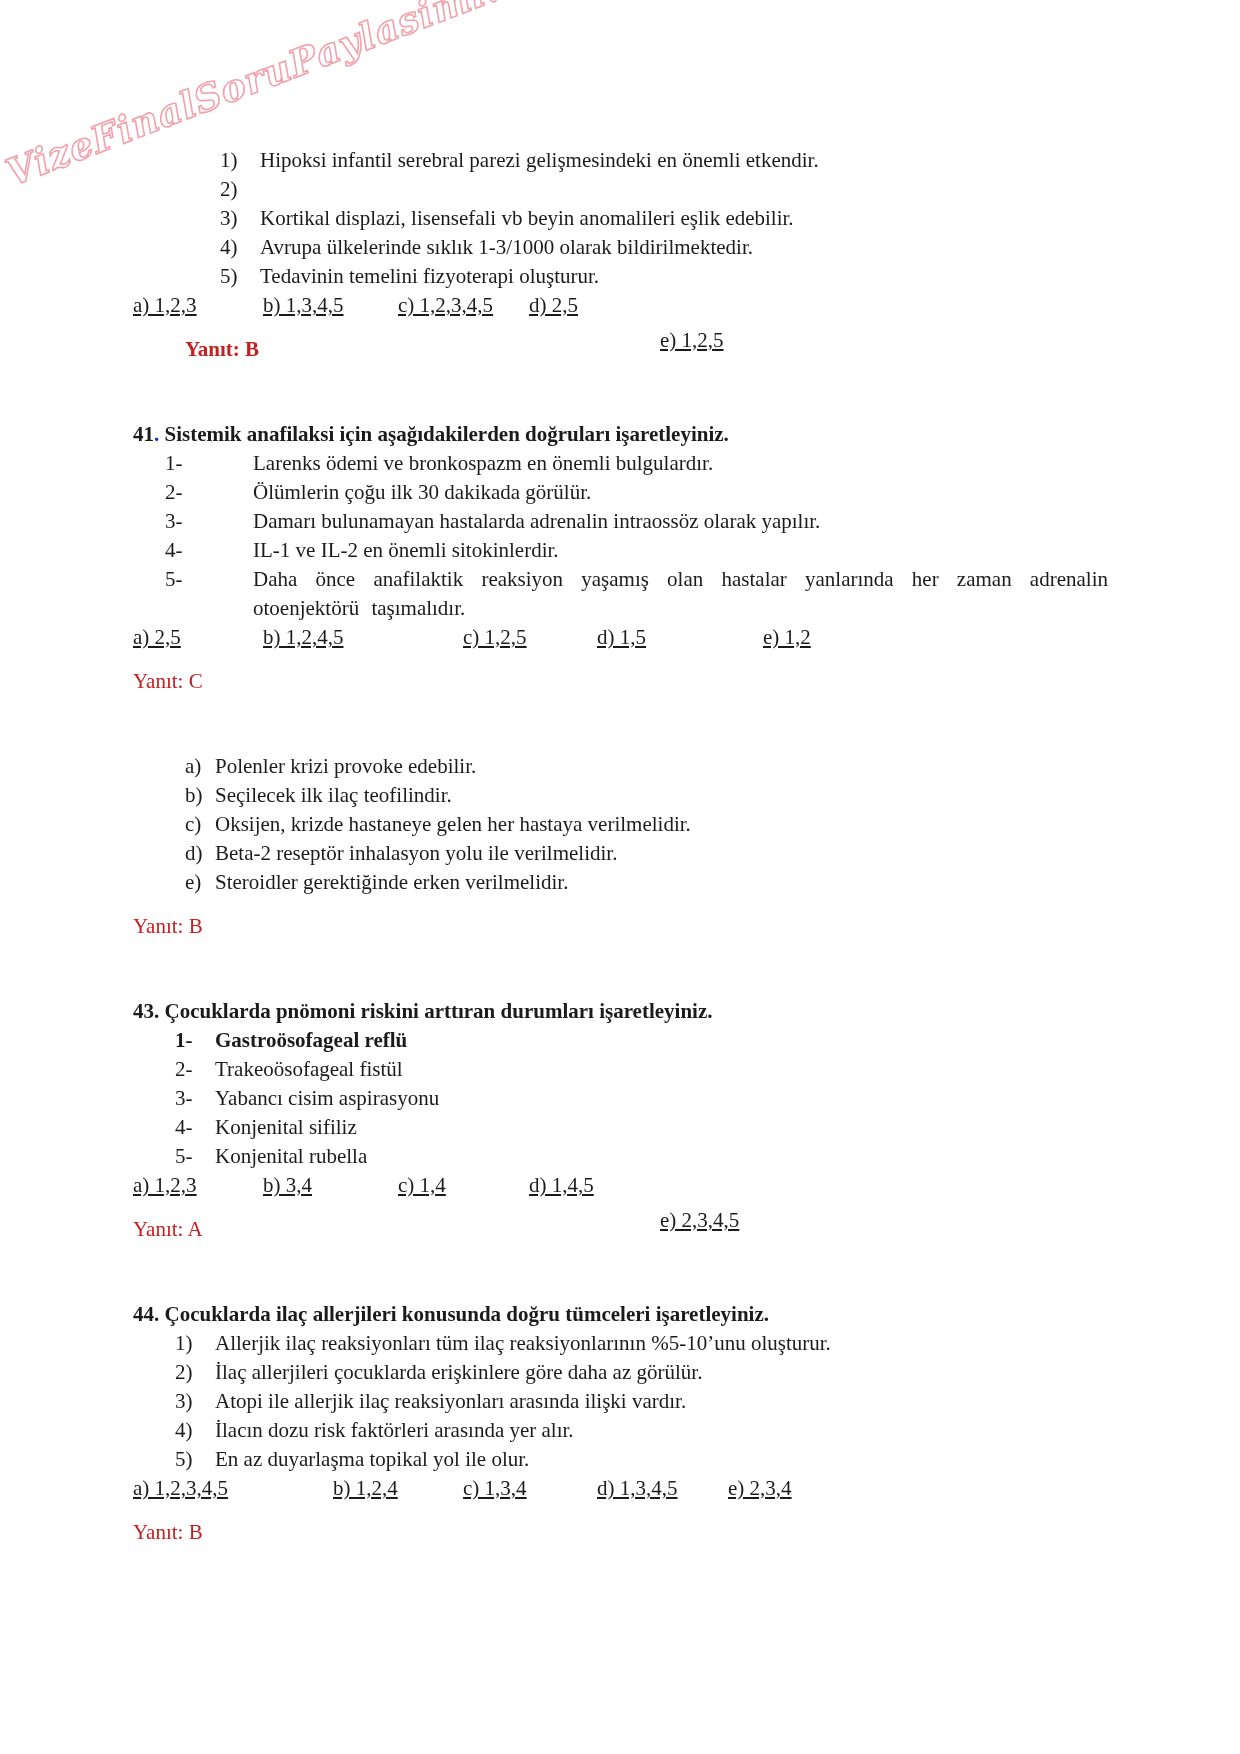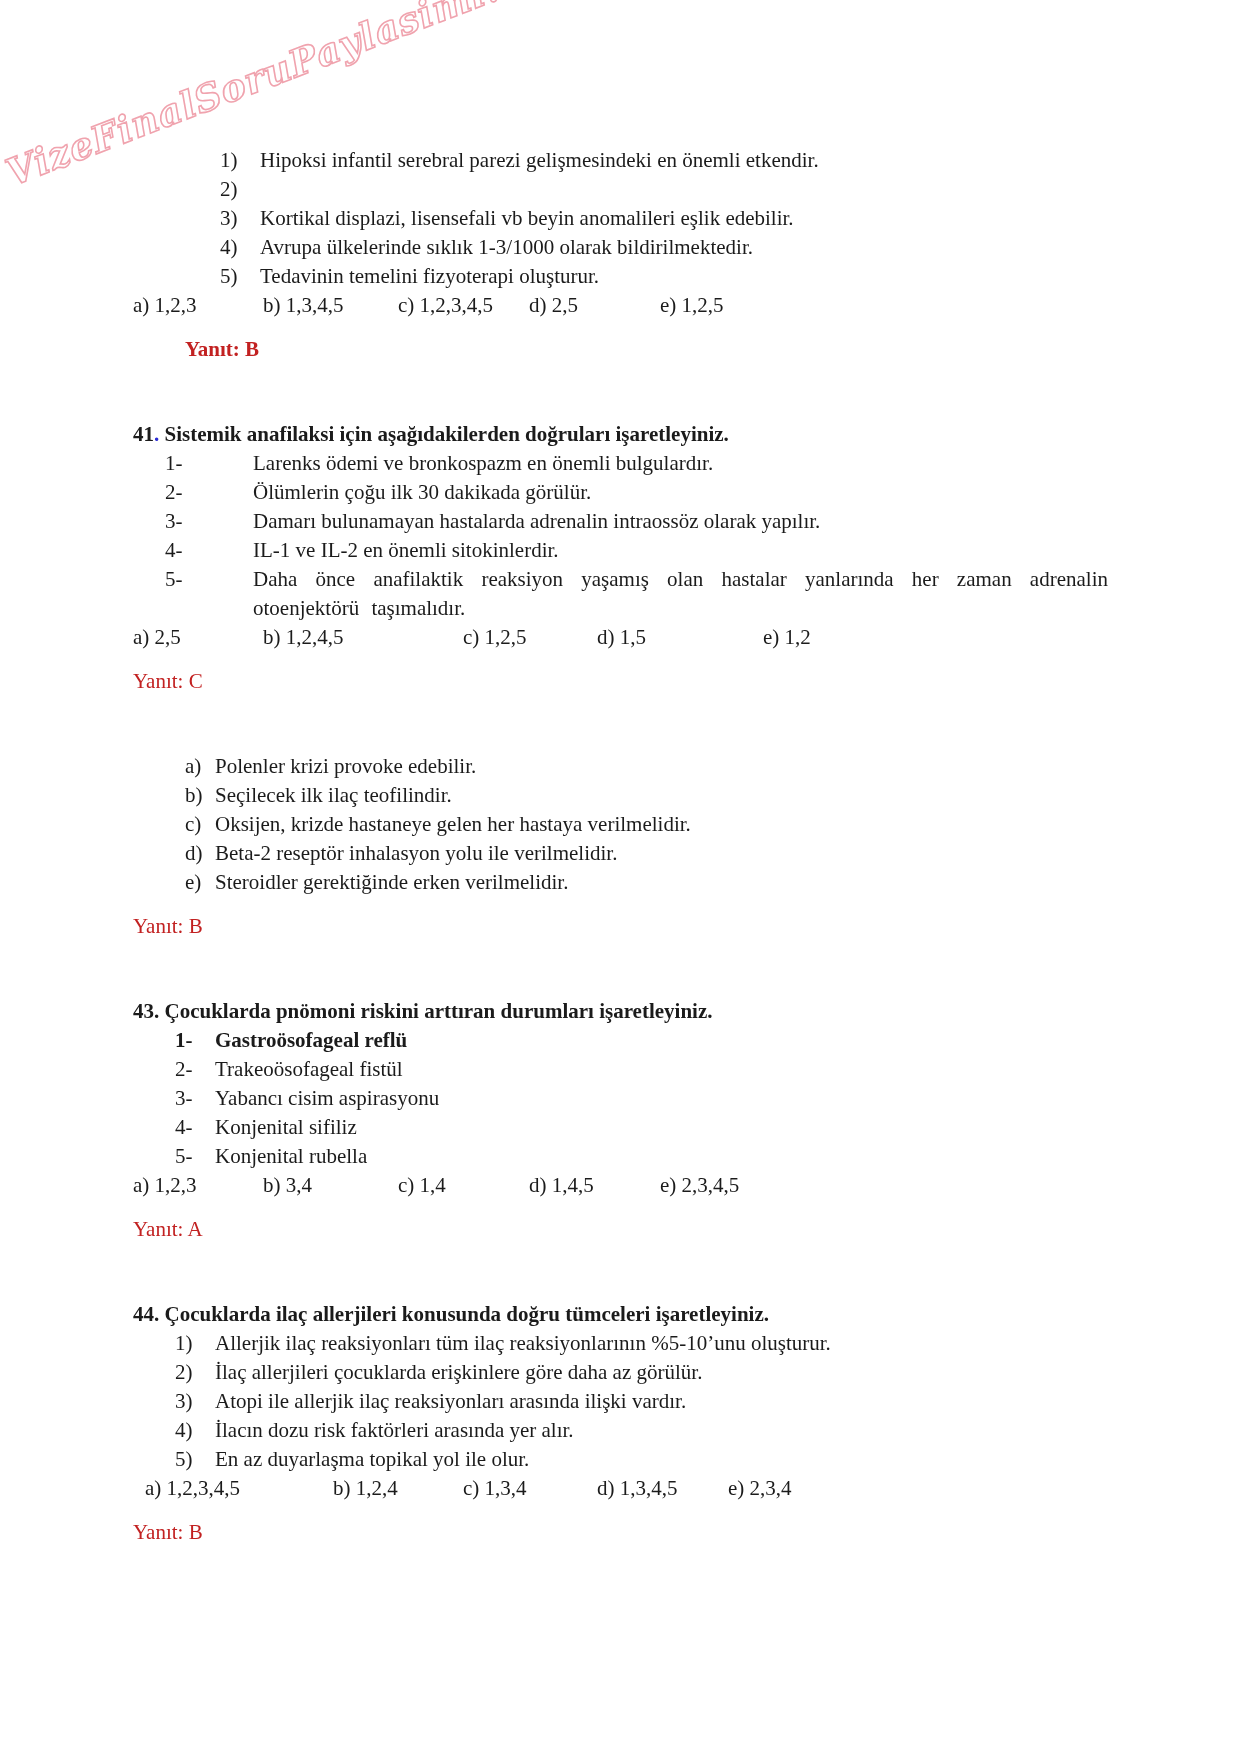--- a/index.html
+++ b/index.html
@@ -41,32 +41,32 @@
   .item { display:flex; }
   .item .marker { flex:none; }
   .m-partial { margin-left:87px; width:40px; }
   .m-41 { margin-left:32px; width:88px; }
   .m-42 { margin-left:52px; width:30px; }
   .m-43 { margin-left:42px; width:40px; }
   .item-text { flex:1; }
   .justify-text { text-align:justify; word-spacing:7px; }
   .bold { font-weight:bold; }
   .opts { position:relative; height:29px; }
-  .opts span { position:absolute; top:0; white-space:nowrap; }
+  .opts span { position:absolute; top:0; white-space:nowrap;text-decoration:underline; }
   .opts-std span:nth-child(1){left:0;}
   .opts-std span:nth-child(2){left:130px;}
   .opts-std span:nth-child(3){left:265px;}
   .opts-std span:nth-child(4){left:396px;}
-  .opts-std span:nth-child(5){left:527px;}
+  .opts-std span:nth-child(5){left:527px;margin-top:35px;}
   .opts-41 span:nth-child(1){left:0;}
   .opts-41 span:nth-child(2){left:130px;}
   .opts-41 span:nth-child(3){left:330px;}
   .opts-41 span:nth-child(4){left:464px;}
   .opts-41 span:nth-child(5){left:630px;}
-  .opts-44 span:nth-child(1){left:0;margin-left:12px;}
+  .opts-44 span:nth-child(1){left:0;}
   .opts-44 span:nth-child(2){left:200px;}
   .opts-44 span:nth-child(3){left:330px;}
   .opts-44 span:nth-child(4){left:464px;}
   .opts-44 span:nth-child(5){left:595px;}
   .answer { color:#c22121; margin-top:15px; }
   .answer-first { font-weight:bold; margin-left:52px; }
 </style>
 </head>
 <body>
 

